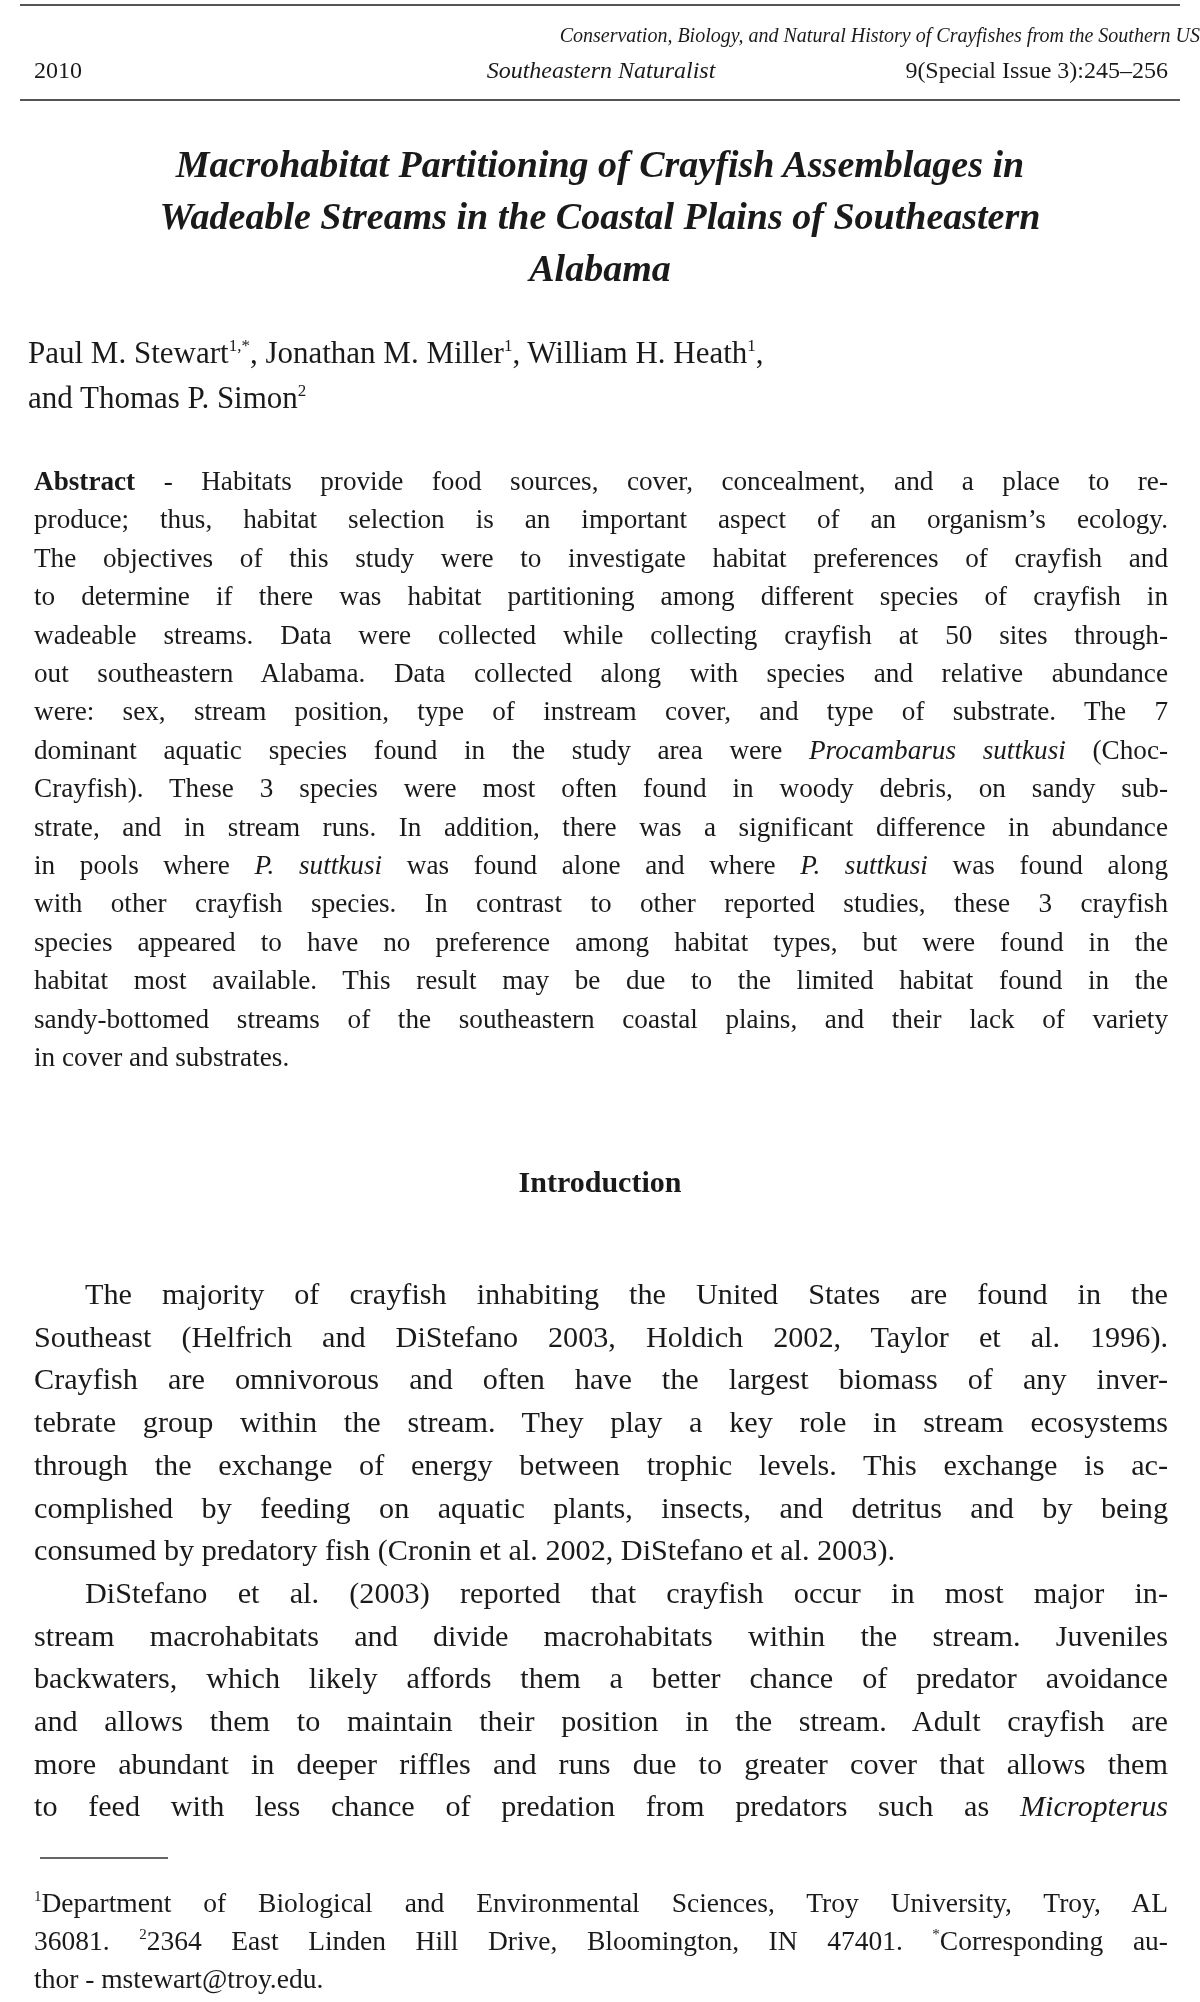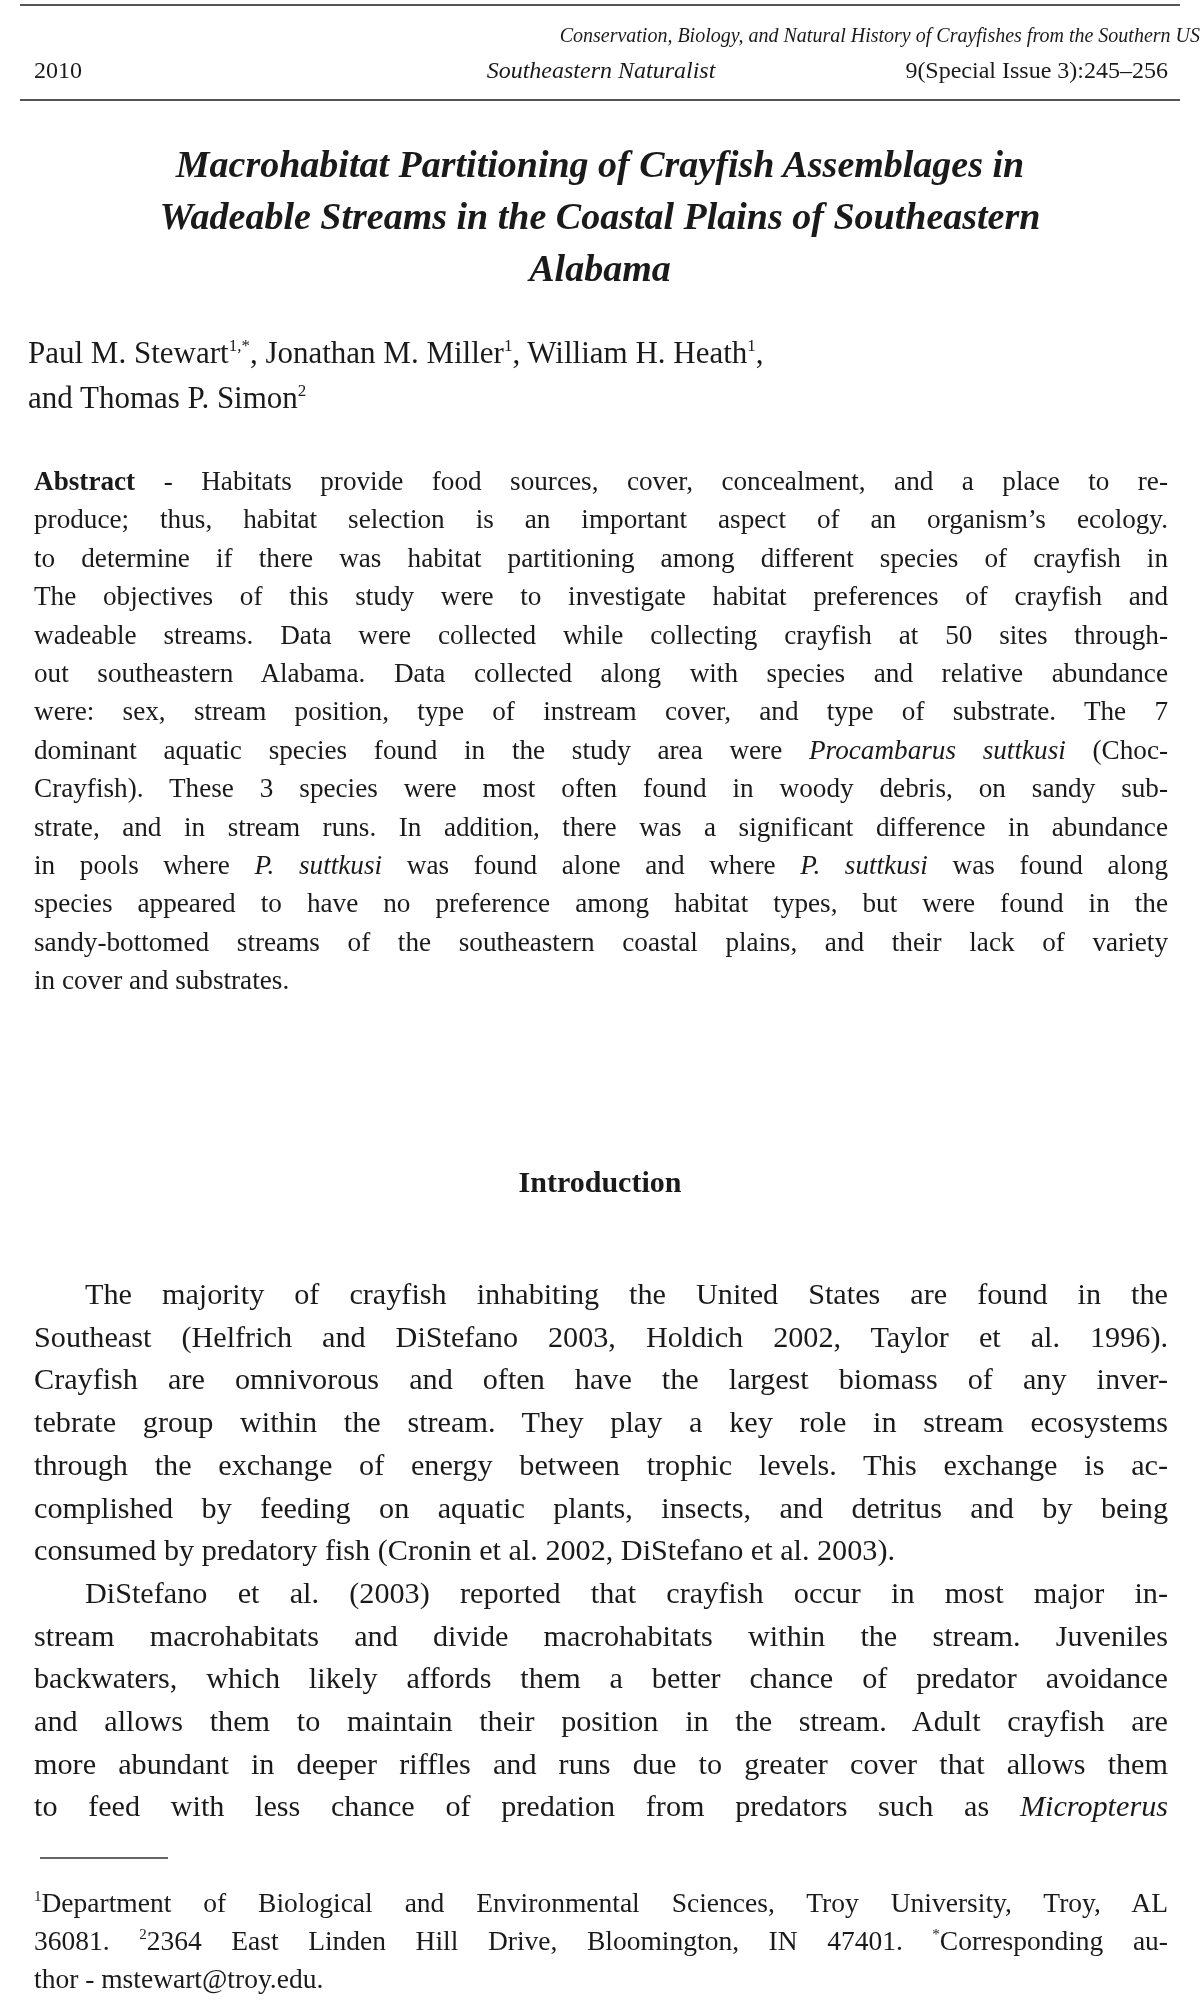--- a/index.html
+++ b/index.html
@@ -81,30 +81,32 @@
     <span>Paul M. Stewart</span><sup>1,*</sup><span>, </span><span>Jonathan M. Miller</span><sup>1</sup><span>, </span><span>William H. Heath</span><sup>1</sup><span>,</span>
   </span>
   <span class="line">
     <span>and Thomas P. Simon</span><sup>2</sup>
   </span>
 </div>
 
 <div class="abstract" id="abstract">
     <span class="jl"><span class="lbl">Abstract</span><span> - </span><span>Habitats provide food sources, cover, concealment, and a place to re-</span></span>
     <span class="jl"><span>produce; thus, habitat selection is an important aspect of an organism’s ecology.</span></span>
+    <span class="jl"><span>The objectives of this study were to investigate habitat preferences of crayfish and</span></span>
     <span class="jl"><span>to determine if there was habitat partitioning among different species of crayfish in</span></span>
-    <span class="jl"><span>The objectives of this study were to investigate habitat preferences of crayfish and</span></span>
     <span class="jl"><span>wadeable streams. Data were collected while collecting crayfish at 50 sites through-</span></span>
     <span class="jl"><span>out southeastern Alabama. Data collected along with species and relative abundance</span></span>
     <span class="jl"><span>were: sex, stream position, type of instream cover, and type of substrate. The 7</span></span>
     <span class="jl"><span>dominant aquatic species found in the study area were </span><em>Procambarus suttkusi</em><span> (Choc-</span></span>
     <span class="jl"><span>Crayfish). These 3 species were most often found in woody debris, on sandy sub-</span></span>
     <span class="jl"><span>strate, and in stream runs. In addition, there was a significant difference in abundance</span></span>
     <span class="jl"><span>in pools where </span><em>P. suttkusi</em><span> was found alone and where </span><em>P. suttkusi</em><span> was found along</span></span>
+    <span class="jl"><span>with other crayfish species. In contrast to other reported studies, these 3 crayfish</span></span>
     <span class="jl"><span>species appeared to have no preference among habitat types, but were found in the</span></span>
+    <span class="jl"><span>habitat most available. This result may be due to the limited habitat found in the</span></span>
     <span class="jl"><span>sandy-bottomed streams of the southeastern coastal plains, and their lack of variety</span></span>
     <span class="line"><span>in cover and substrates.</span></span>
   </div>
 
 <div class="section-heading">Introduction</div>
 
 <div class="intro" id="intro">
     <div>
       <span class="jl" style="text-indent: 51px;"><span>The majority of crayfish inhabiting the United States are found in the</span></span>
       <span class="jl"><span>Southeast (Helfrich and DiStefano 2003, Holdich 2002, Taylor et al. 1996).</span></span>

